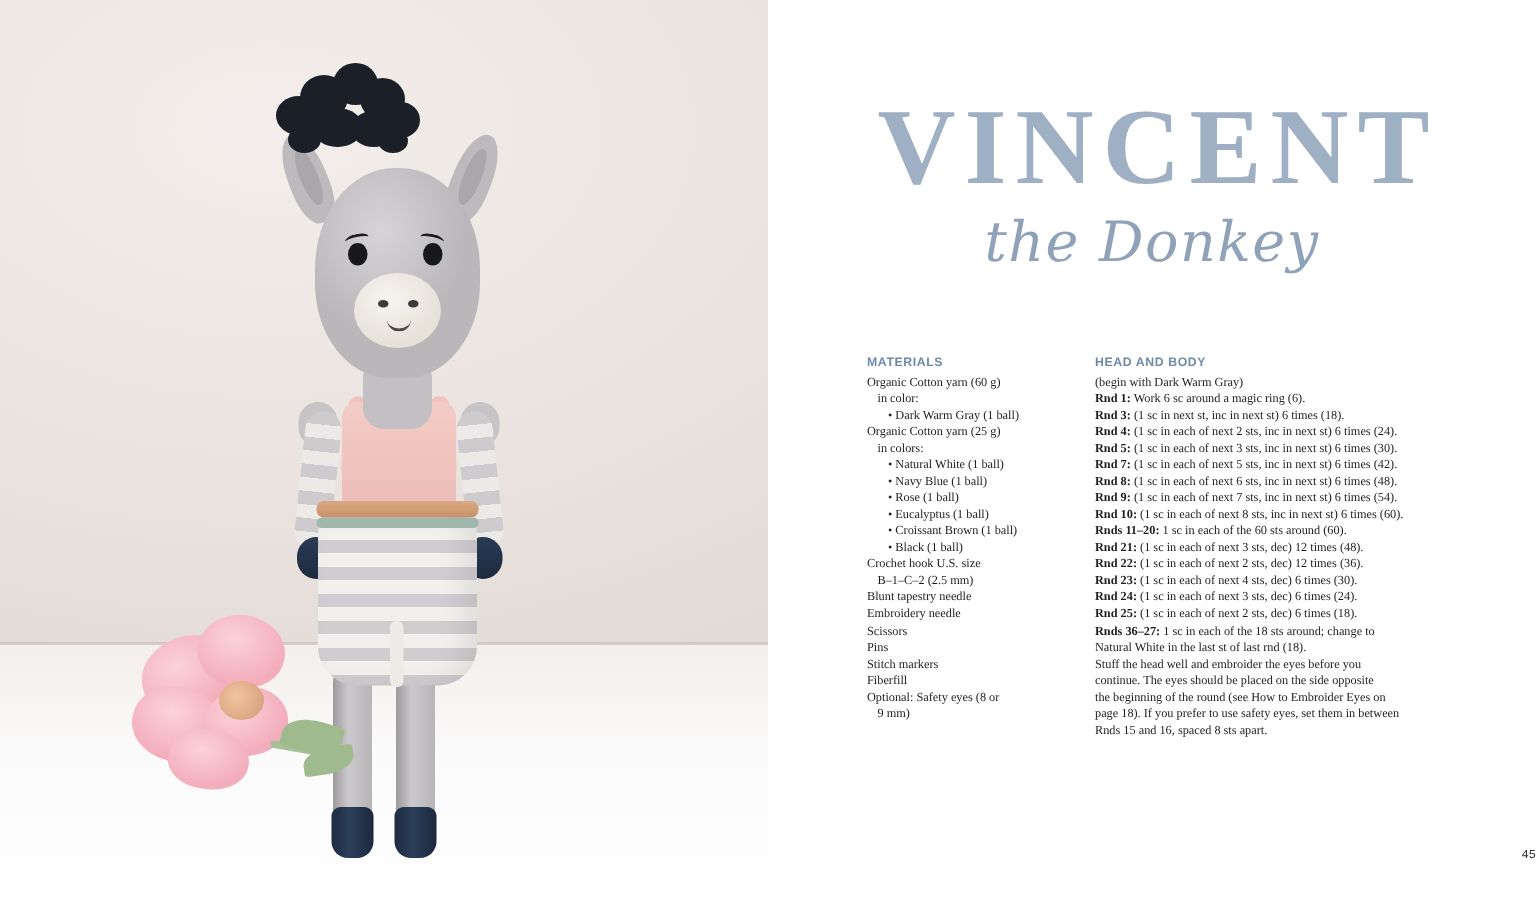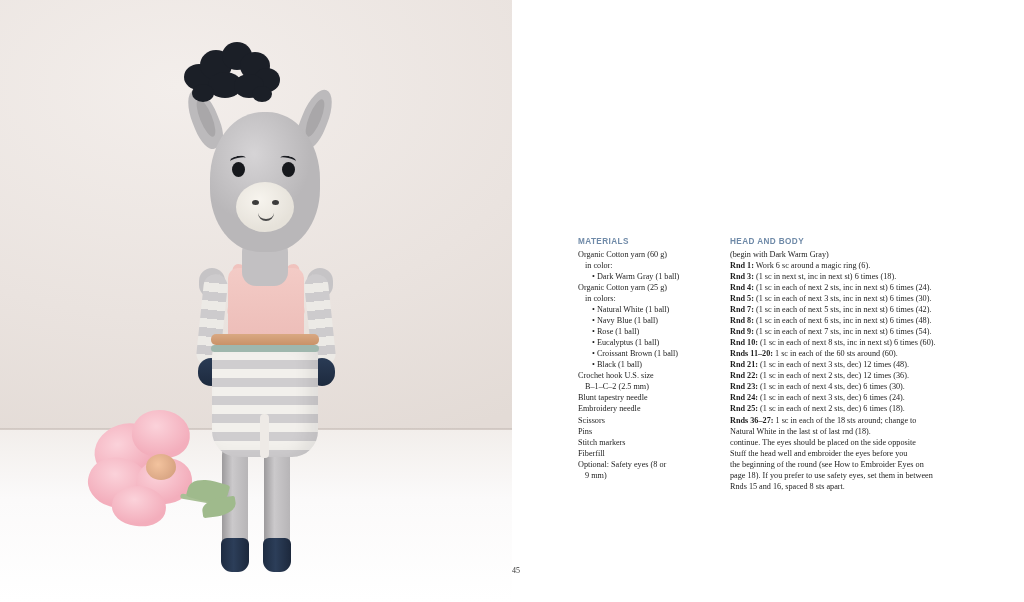--- a/index.html
+++ b/index.html
@@ -143,22 +143,22 @@
     color: #6f8aa8;
     margin-bottom: 2px;
   }
   .line { margin: 0; }
   .ind1 { padding-left: 7px; }
   .ind2 { padding-left: 14px; }
   .ind-hang { padding-left: 10px; text-indent: -10px; }
   b { font-weight: 700; }
 
   #page-number {
-    position:absolute; left:0; top:566px; width:512px; text-align:left;
-    font-size:8px; color:#333; font-family:Liberation Serif, serif;
+    position:absolute; left:0; top:566px; width:512px; text-align:right;
+    font-size:8px; color:#333; font-family:Liberation Mono, monospace;
   }
   .clear { clear: both; }
 </style>
 </head>
 <body>
 
 <div id="left-page">
   <div id="wall"></div>
   <div id="table-edge"></div>
   <div id="table"></div>
@@ -221,20 +221,24 @@
     <div class="petal" style="left:28px;  top:84px; width:54px; height:40px; transform:rotate(6deg);"></div>
     <div id="flower-center"></div>
     <div id="stem"></div>
     <div class="leaf" style="left:104px; top:78px; width:40px; height:22px; transform:rotate(16deg);"></div>
     <div class="leaf" style="left:118px; top:96px; width:34px; height:18px; transform:rotate(-8deg);"></div>
   </div>
 </div>
 
 <div id="right-page">
 
+  <div id="title-block">
+    <h1 id="title">VINCENT</h1>
+    <p id="subtitle">the Donkey</p>
+  </div>
 
   <div id="columns">
 
     <div class="col" id="col-left">
       <div class="col-head">MATERIALS</div>
       <div id="materials-list">
           <p class="line">Organic Cotton yarn (60 g)</p>
           <p class="line ind1">in color:</p>
           <p class="line ind2">• Dark Warm Gray (1 ball)</p>
           <p class="line">Organic Cotton yarn (25 g)</p>
@@ -271,22 +275,22 @@
           <p class="line ind-hang"><b>Rnd 9:</b><span> (1 sc in each of next 7 sts, inc in next st) 6 times (54).</span></p>
           <p class="line ind-hang"><b>Rnd 10:</b><span> (1 sc in each of next 8 sts, inc in next st) 6 times (60).</span></p>
           <p class="line ind-hang"><b>Rnds 11–20:</b><span> 1 sc in each of the 60 sts around (60).</span></p>
           <p class="line ind-hang"><b>Rnd 21:</b><span> (1 sc in each of next 3 sts, dec) 12 times (48).</span></p>
           <p class="line ind-hang"><b>Rnd 22:</b><span> (1 sc in each of next 2 sts, dec) 12 times (36).</span></p>
           <p class="line ind-hang"><b>Rnd 23:</b><span> (1 sc in each of next 4 sts, dec) 6 times (30).</span></p>
           <p class="line ind-hang"><b>Rnd 24:</b><span> (1 sc in each of next 3 sts, dec) 6 times (24).</span></p>
           <p class="line ind-hang"><b>Rnd 25:</b><span> (1 sc in each of next 2 sts, dec) 6 times (18).</span></p>
           <p class="line ind-hang"><b>Rnds 36–27:</b><span> 1 sc in each of the 18 sts around; change to</span></p>
           <p class="line"><span>Natural White in the last st of last rnd (18).</span></p>
+          <p class="line"><span>Stuff the head well and embroider the eyes before you</span></p>
           <p class="line"><span>continue. The eyes should be placed on the side opposite</span></p>
-          <p class="line"><span>Stuff the head well and embroider the eyes before you</span></p>
           <p class="line"><span>the beginning of the round (see How to Embroider Eyes on</span></p>
           <p class="line"><span>page 18). If you prefer to use safety eyes, set them in between</span></p>
           <p class="line"><span>Rnds 15 and 16, spaced 8 sts apart.</span></p>
         </div>
     </div>
 
     <div class="clear"></div>
   </div>
 
   <div id="page-number">45</div>

